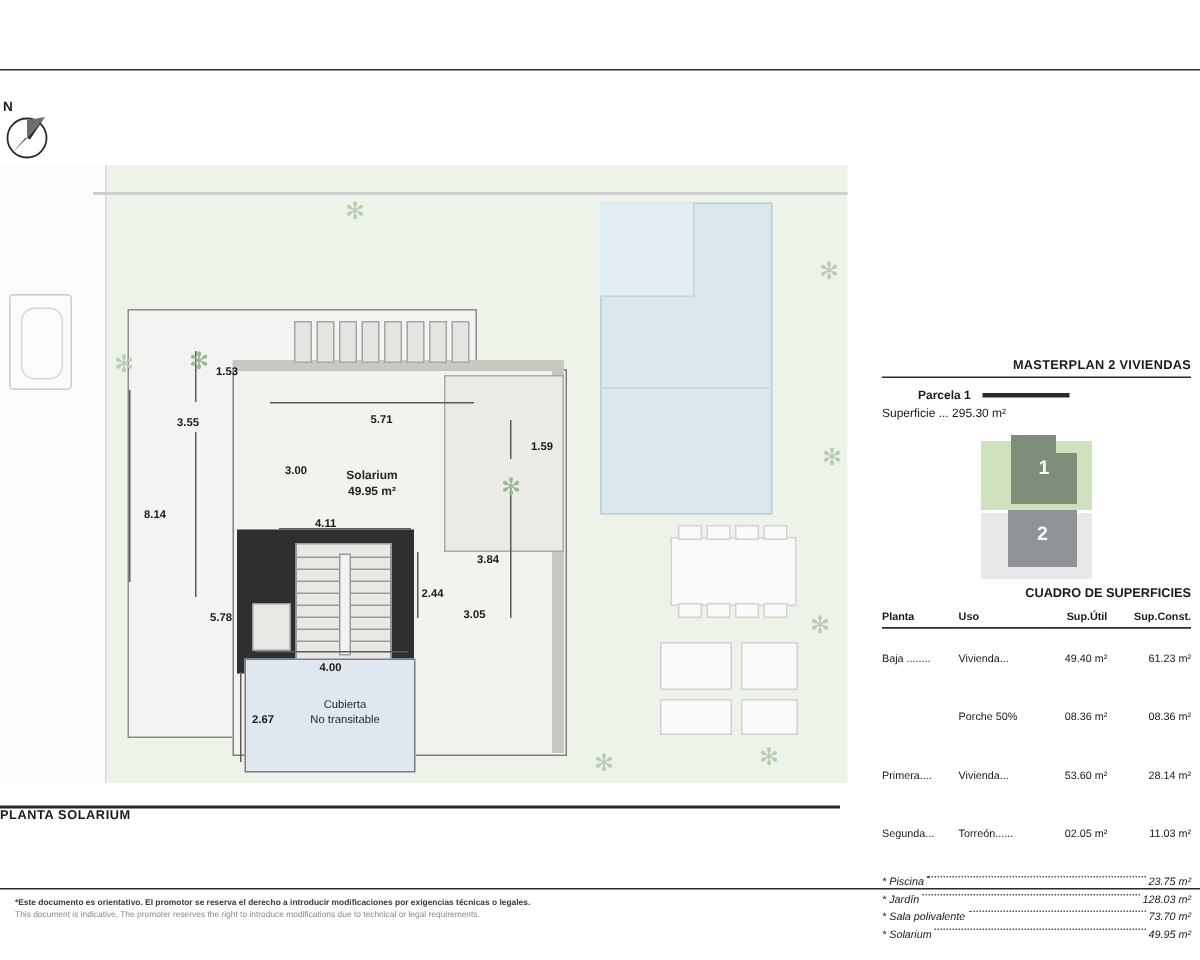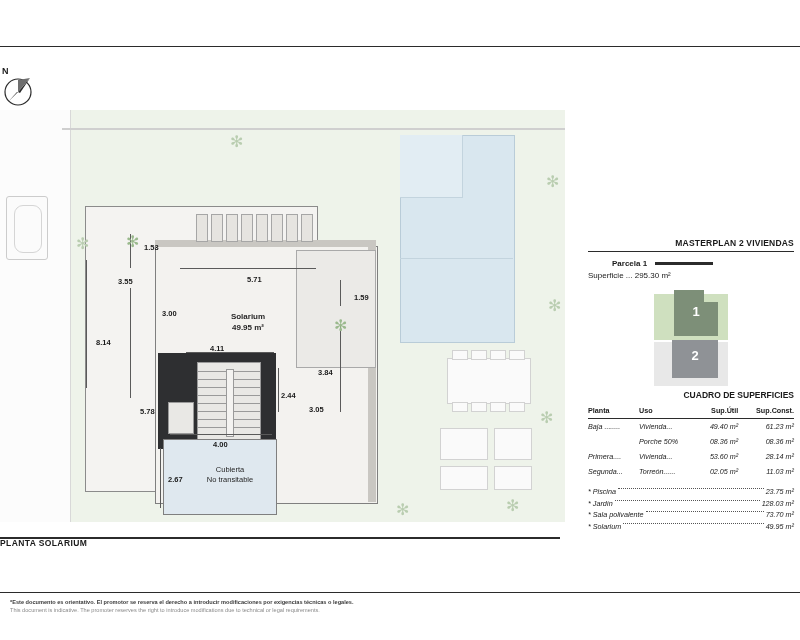--- a/index.html
+++ b/index.html
@@ -326,23 +326,22 @@
   }
   table.surfaces th {
     text-align: left;
     font-weight: 700;
     padding: 2px 0 3px 0;
     border-bottom: 1px solid #2b2b2b;
     white-space: nowrap;
   }
   table.surfaces th.num, table.surfaces td.num { text-align: right; }
   table.surfaces td {
-    padding: 3px 0;
+    padding: 15px 0;
     white-space: nowrap;
-    font-style: italic;
   }
   .total-row {
     margin-top: 4px;
     border-top: 1px solid #2b2b2b;
     border-bottom: 1px solid #2b2b2b;
     padding: 3px 0;
     font-size: 8px;
     font-weight: 700;
     text-align: right;
   }
@@ -482,21 +481,21 @@
     <div class="plant" style="left:540px; top:300px;">✻</div>
     <div class="plant" style="left:396px; top:392px;">✻</div>
     <div class="plant" style="left:506px; top:388px;">✻</div>
     <div class="plant" style="left:76px; top:126px;">✻</div>
   </div>
 
   <div id="dims">
       <span class="dim" style="left: 144px; top: 243px;">1.53</span>
       <span class="dim" style="left: 118px; top: 277px;">3.55</span>
       <span class="dim" style="left: 247px; top: 275px;">5.71</span>
-      <span class="dim" style="left: 124px; top: 309px; padding-left: 38px;">3.00</span>
+      <span class="dim" style="left: 152px; top: 309px; padding-left: 38px;">3.00</span>
       <span class="dim" style="left: 318px; top: 293px; margin-left: 36px;">1.59</span>
       <span class="dim" style="left: 96px; top: 338px;">8.14</span>
       <span class="dim" style="left: 210px; top: 344px;">4.11</span>
       <span class="dim" style="left: 318px; top: 368px;">3.84</span>
       <span class="dim" style="left: 281px; top: 391px;">2.44</span>
       <span class="dim" style="left: 309px; top: 405px;">3.05</span>
       <span class="dim" style="left: 140px; top: 407px;">5.78</span>
       <span class="dim" style="left: 213px; top: 440px;">4.00</span>
       <span class="dim" style="left: 168px; top: 475px;">2.67</span>
     </div>

